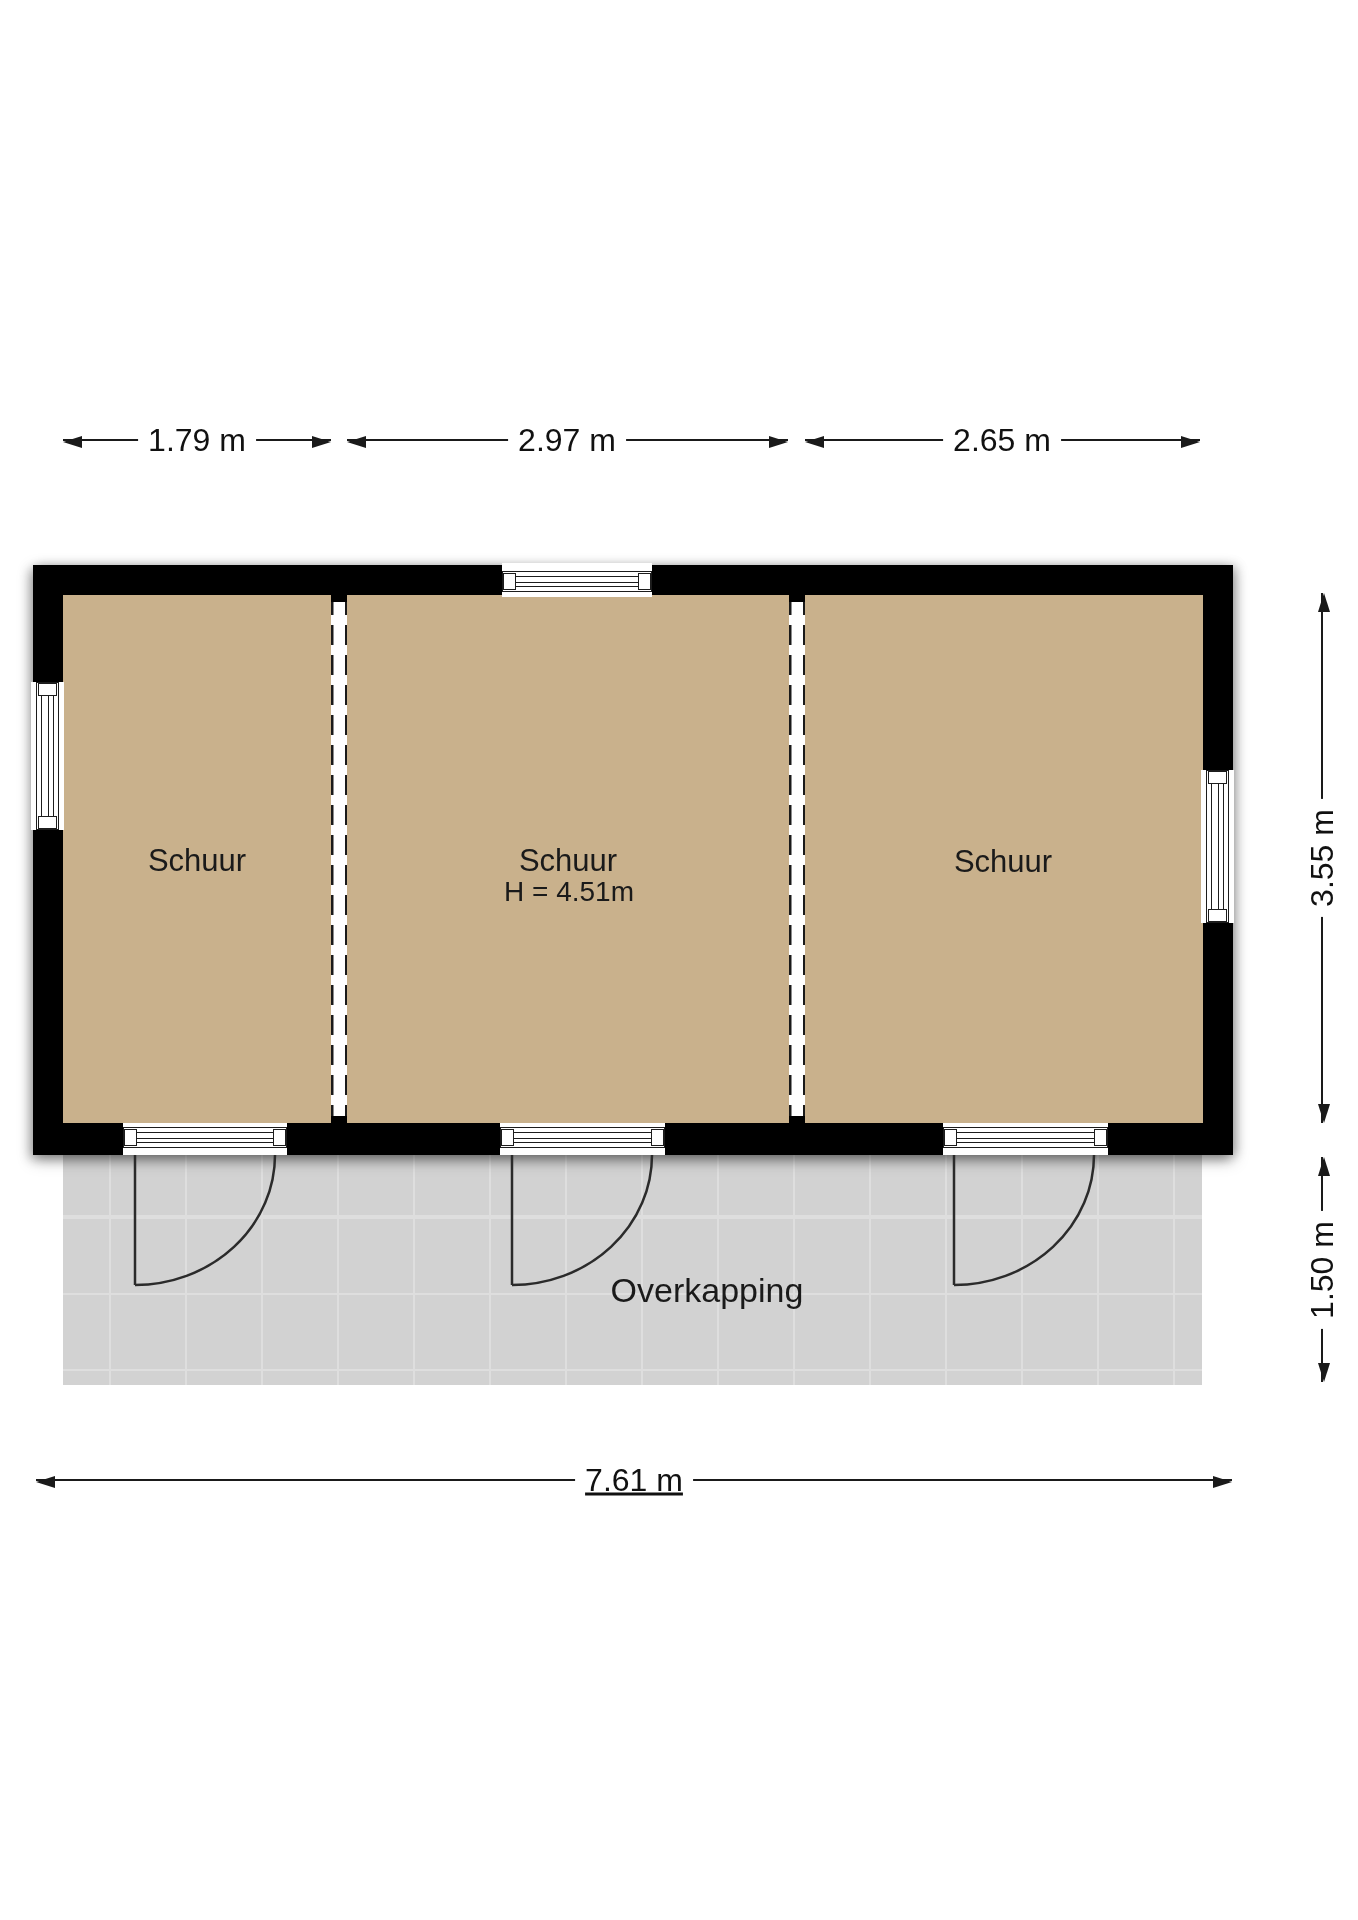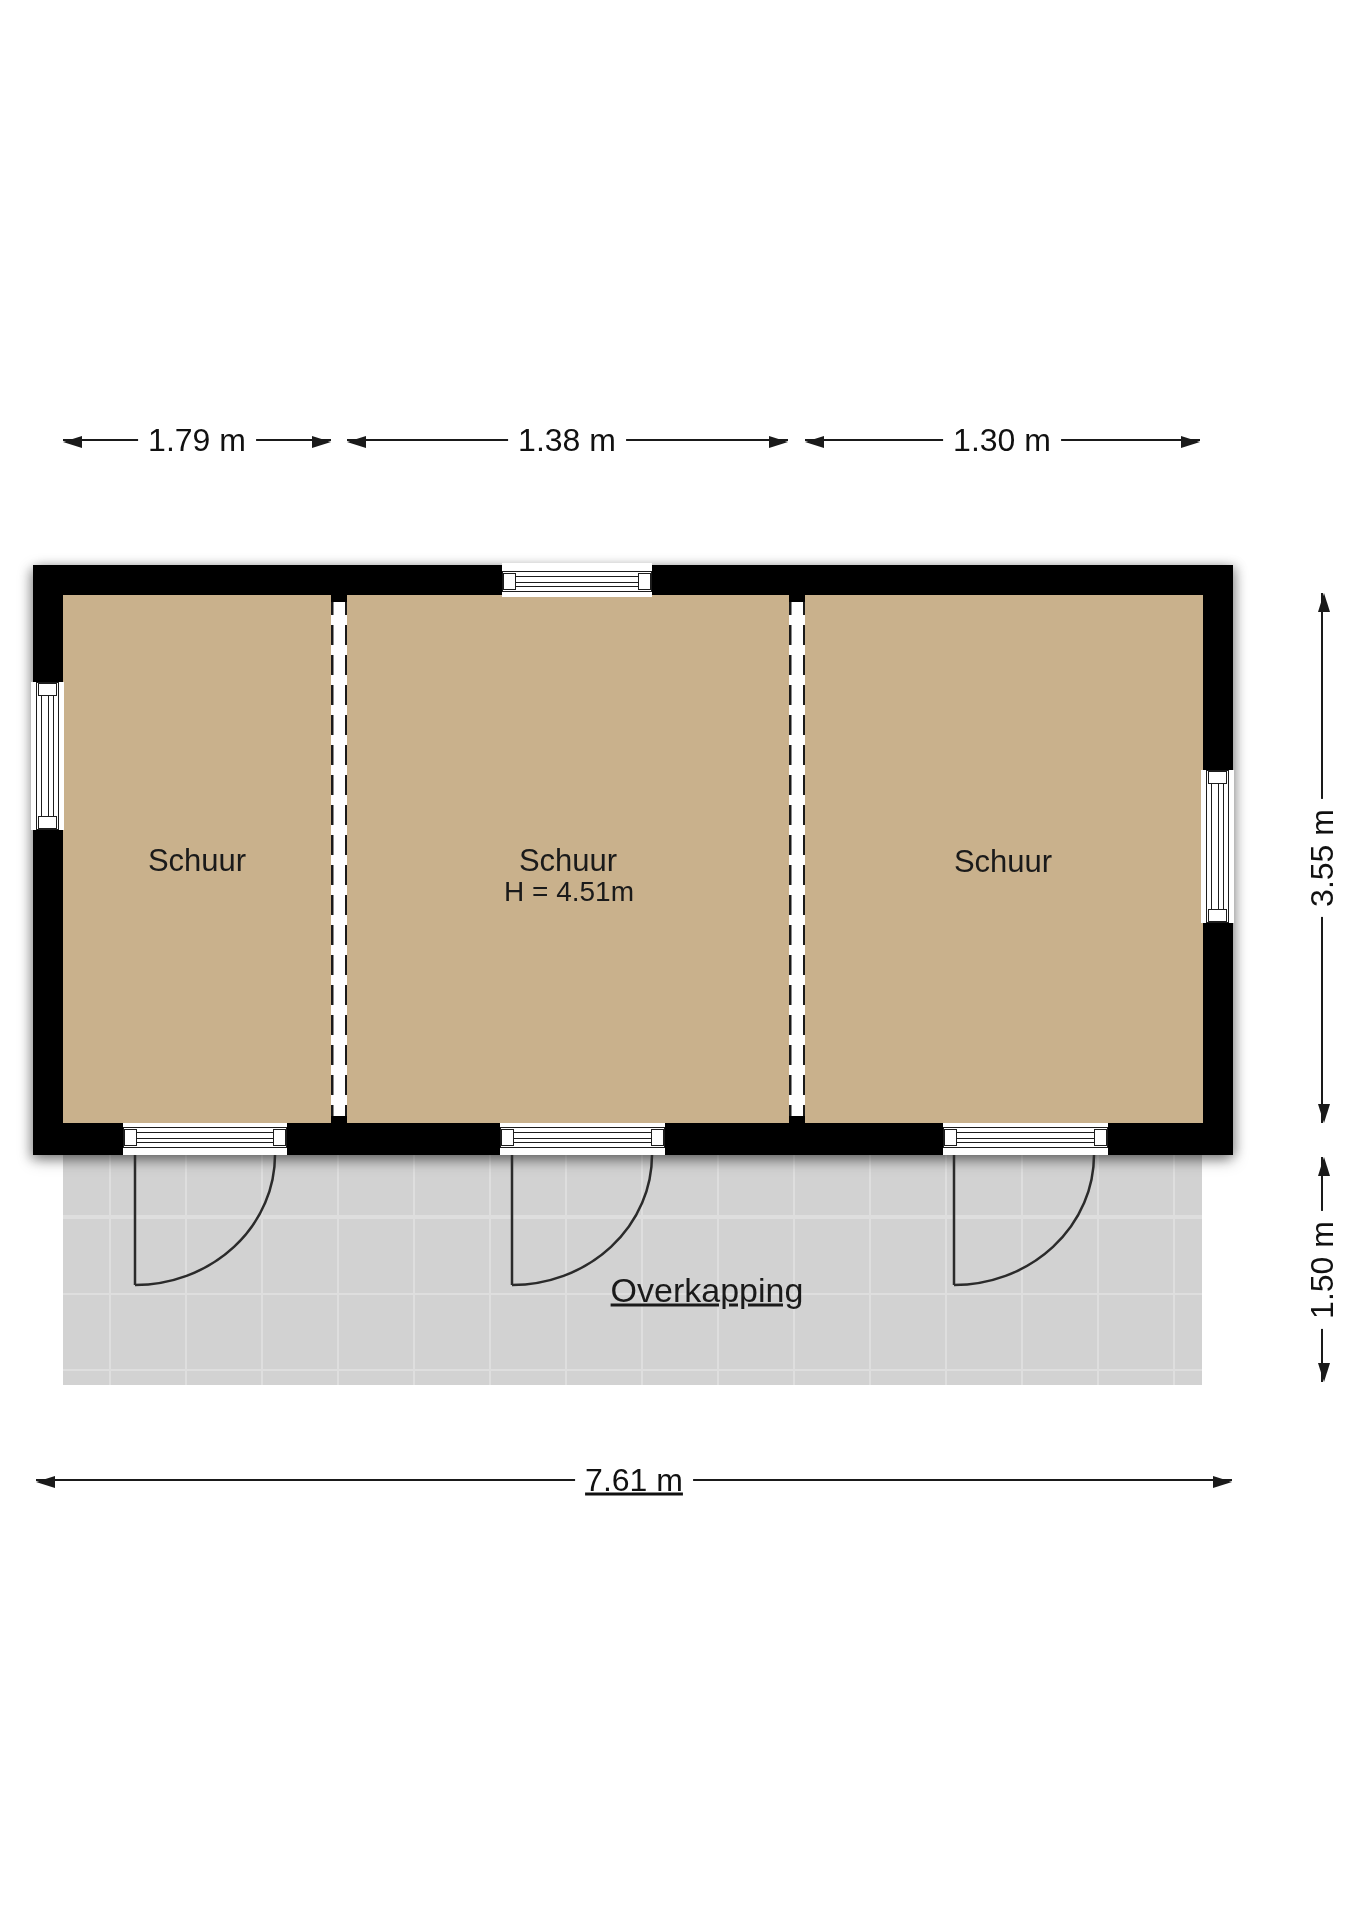--- a/index.html
+++ b/index.html
@@ -38,21 +38,21 @@
   .sill-v{position:absolute;top:0;bottom:0;left:5px;right:5px;border:1.5px solid #1c1c1c;background:#fff;}
   .sill-v .lines-v{position:absolute;top:13px;bottom:13px;left:4px;right:4px;
     border-left:1.5px solid #1c1c1c;border-right:1.5px solid #1c1c1c;}
   .sill-v .lines-v::before{content:"";position:absolute;top:0;bottom:0;left:50%;border-left:1.5px solid #1c1c1c;}
   .sill-v .cap-t,.sill-v .cap-b{position:absolute;left:1px;right:1px;height:11px;border:1.5px solid #1c1c1c;background:#fff;}
   .sill-v .cap-t{top:0;} .sill-v .cap-b{bottom:0;}
 
   
   .room-label{position:absolute;transform:translate(-50%,-50%);font-size:31px;white-space:nowrap;}
   .room-sub{position:absolute;transform:translate(-50%,-50%);font-size:28px;white-space:nowrap;}
-  .area-label{position:absolute;transform:translate(-50%,-50%);font-size:34px;white-space:nowrap;text-decoration:underline;}
+  .area-label{position:absolute;transform:translate(-50%,-50%);font-size:34px;white-space:nowrap;}
 
   
   .hdim{position:absolute;height:0;border-top:2.5px solid var(--line);}
   .hdim::before{content:"";position:absolute;left:0;top:-5.5px;width:0;height:0;
     border-top:6.5px solid transparent;border-bottom:6.5px solid transparent;border-right:19px solid var(--line);}
   .hdim::after{content:"";position:absolute;right:0;top:-5.5px;width:0;height:0;
     border-top:6.5px solid transparent;border-bottom:6.5px solid transparent;border-left:19px solid var(--line);}
   .vdim{position:absolute;width:0;border-left:2.5px solid var(--line);}
   .vdim::before{content:"";position:absolute;top:0;left:-5.5px;width:0;height:0;
     border-left:6.5px solid transparent;border-right:6.5px solid transparent;border-bottom:19px solid var(--line);}
@@ -134,23 +134,23 @@
 
   <div class="room-label" style="left:197px;top:861px;">Schuur</div>
   <div class="room-label" style="left:568px;top:861px;">Schuur</div>
   <div class="room-sub" style="left:569px;top:892px;text-align:right;">H = 4.51m</div>
   <div class="room-label" style="left:1003px;top:862px;">Schuur</div>
   <div class="area-label" style="left:707px;top:1290px;">Overkapping</div>
 
   <div class="hdim" style="left:63px;top:439px;width:268px;"></div>
   <div class="dim-label" style="left:197px;top:440px;">1.79 m</div>
   <div class="hdim" style="left:347px;top:439px;width:441px;"></div>
-  <div class="dim-label" style="left:567px;top:440px;">1.38 m</div>
+  <div class="dim-label" style="left:567px;top:440px;">2.97 m</div>
   <div class="hdim" style="left:805px;top:439px;width:395px;"></div>
-  <div class="dim-label" style="left:1002px;top:440px;">1.30 m</div>
+  <div class="dim-label" style="left:1002px;top:440px;">2.65 m</div>
 
   <div class="vdim" style="left:1321px;top:593px;height:530px;"></div>
   <div class="dim-label vert" style="left:1322px;top:858px;">3.55 m</div>
   <div class="vdim" style="left:1321px;top:1157px;height:225px;"></div>
   <div class="dim-label vert" style="left:1322px;top:1270px;">1.50 m</div>
 
   <div class="hdim" style="left:36px;top:1479px;width:1196px;"></div>
   <div class="dim-label" style="left:634px;top:1480px;text-decoration:underline;">7.61 m</div>
 
 </div>

